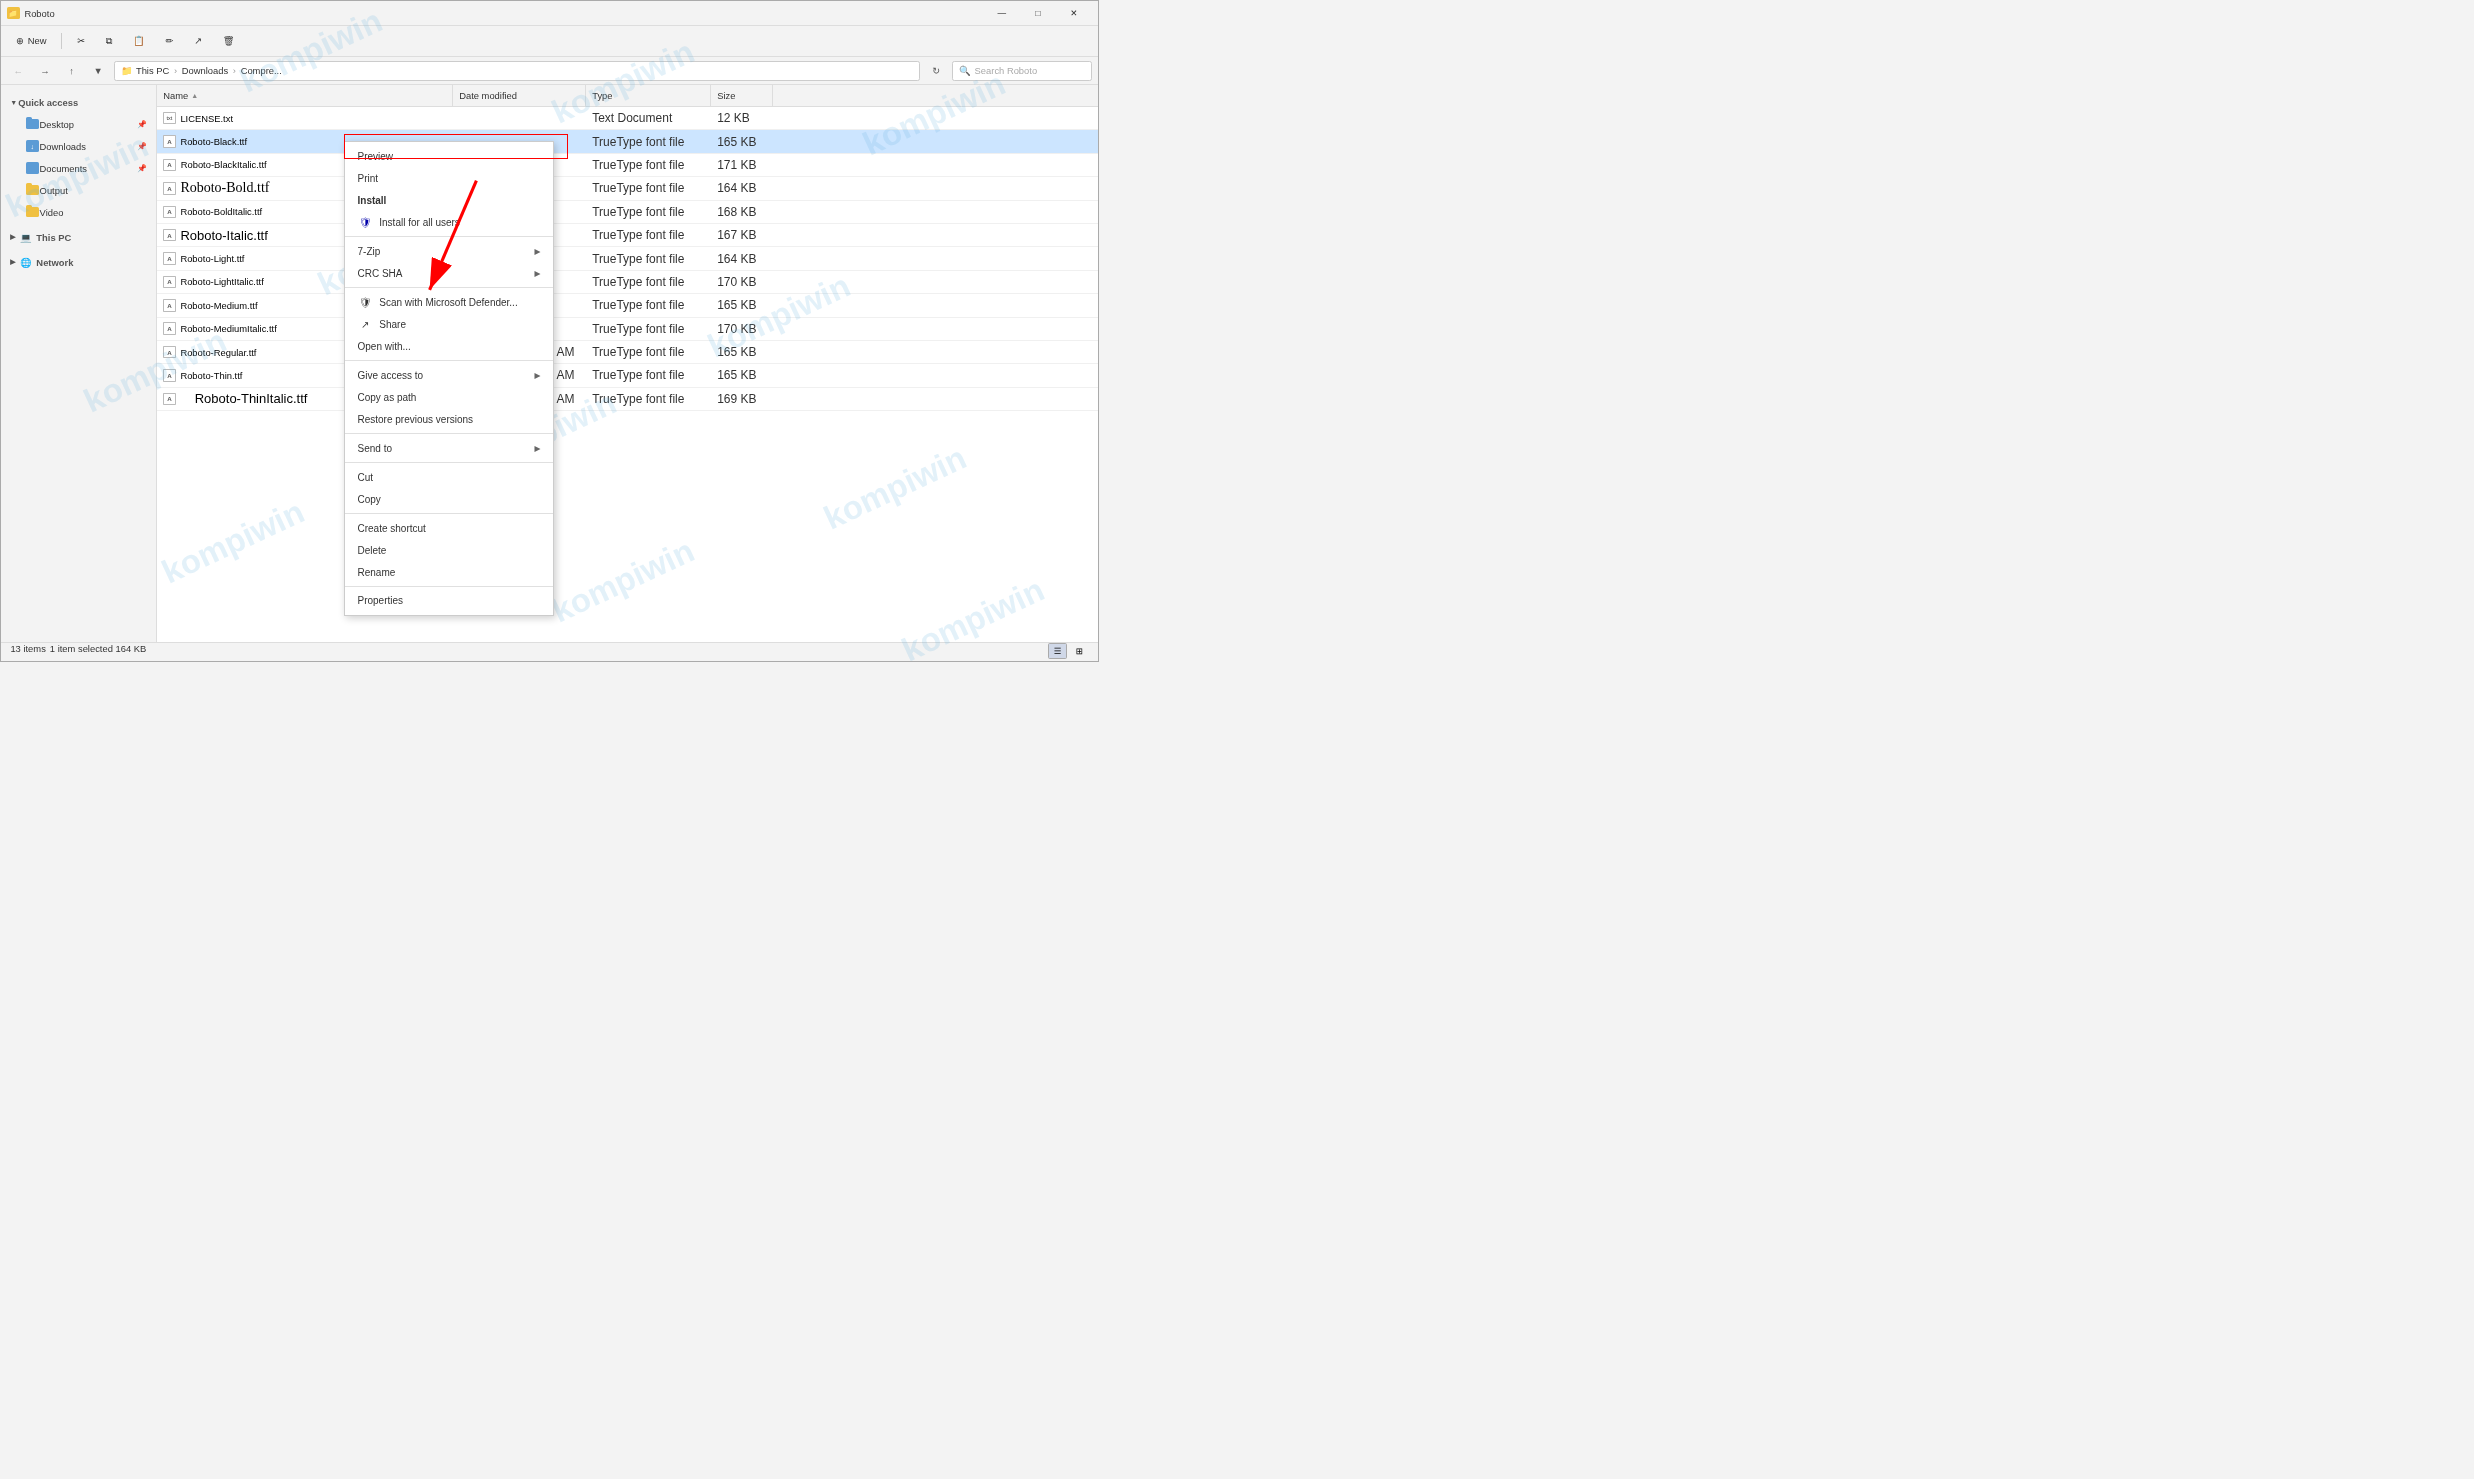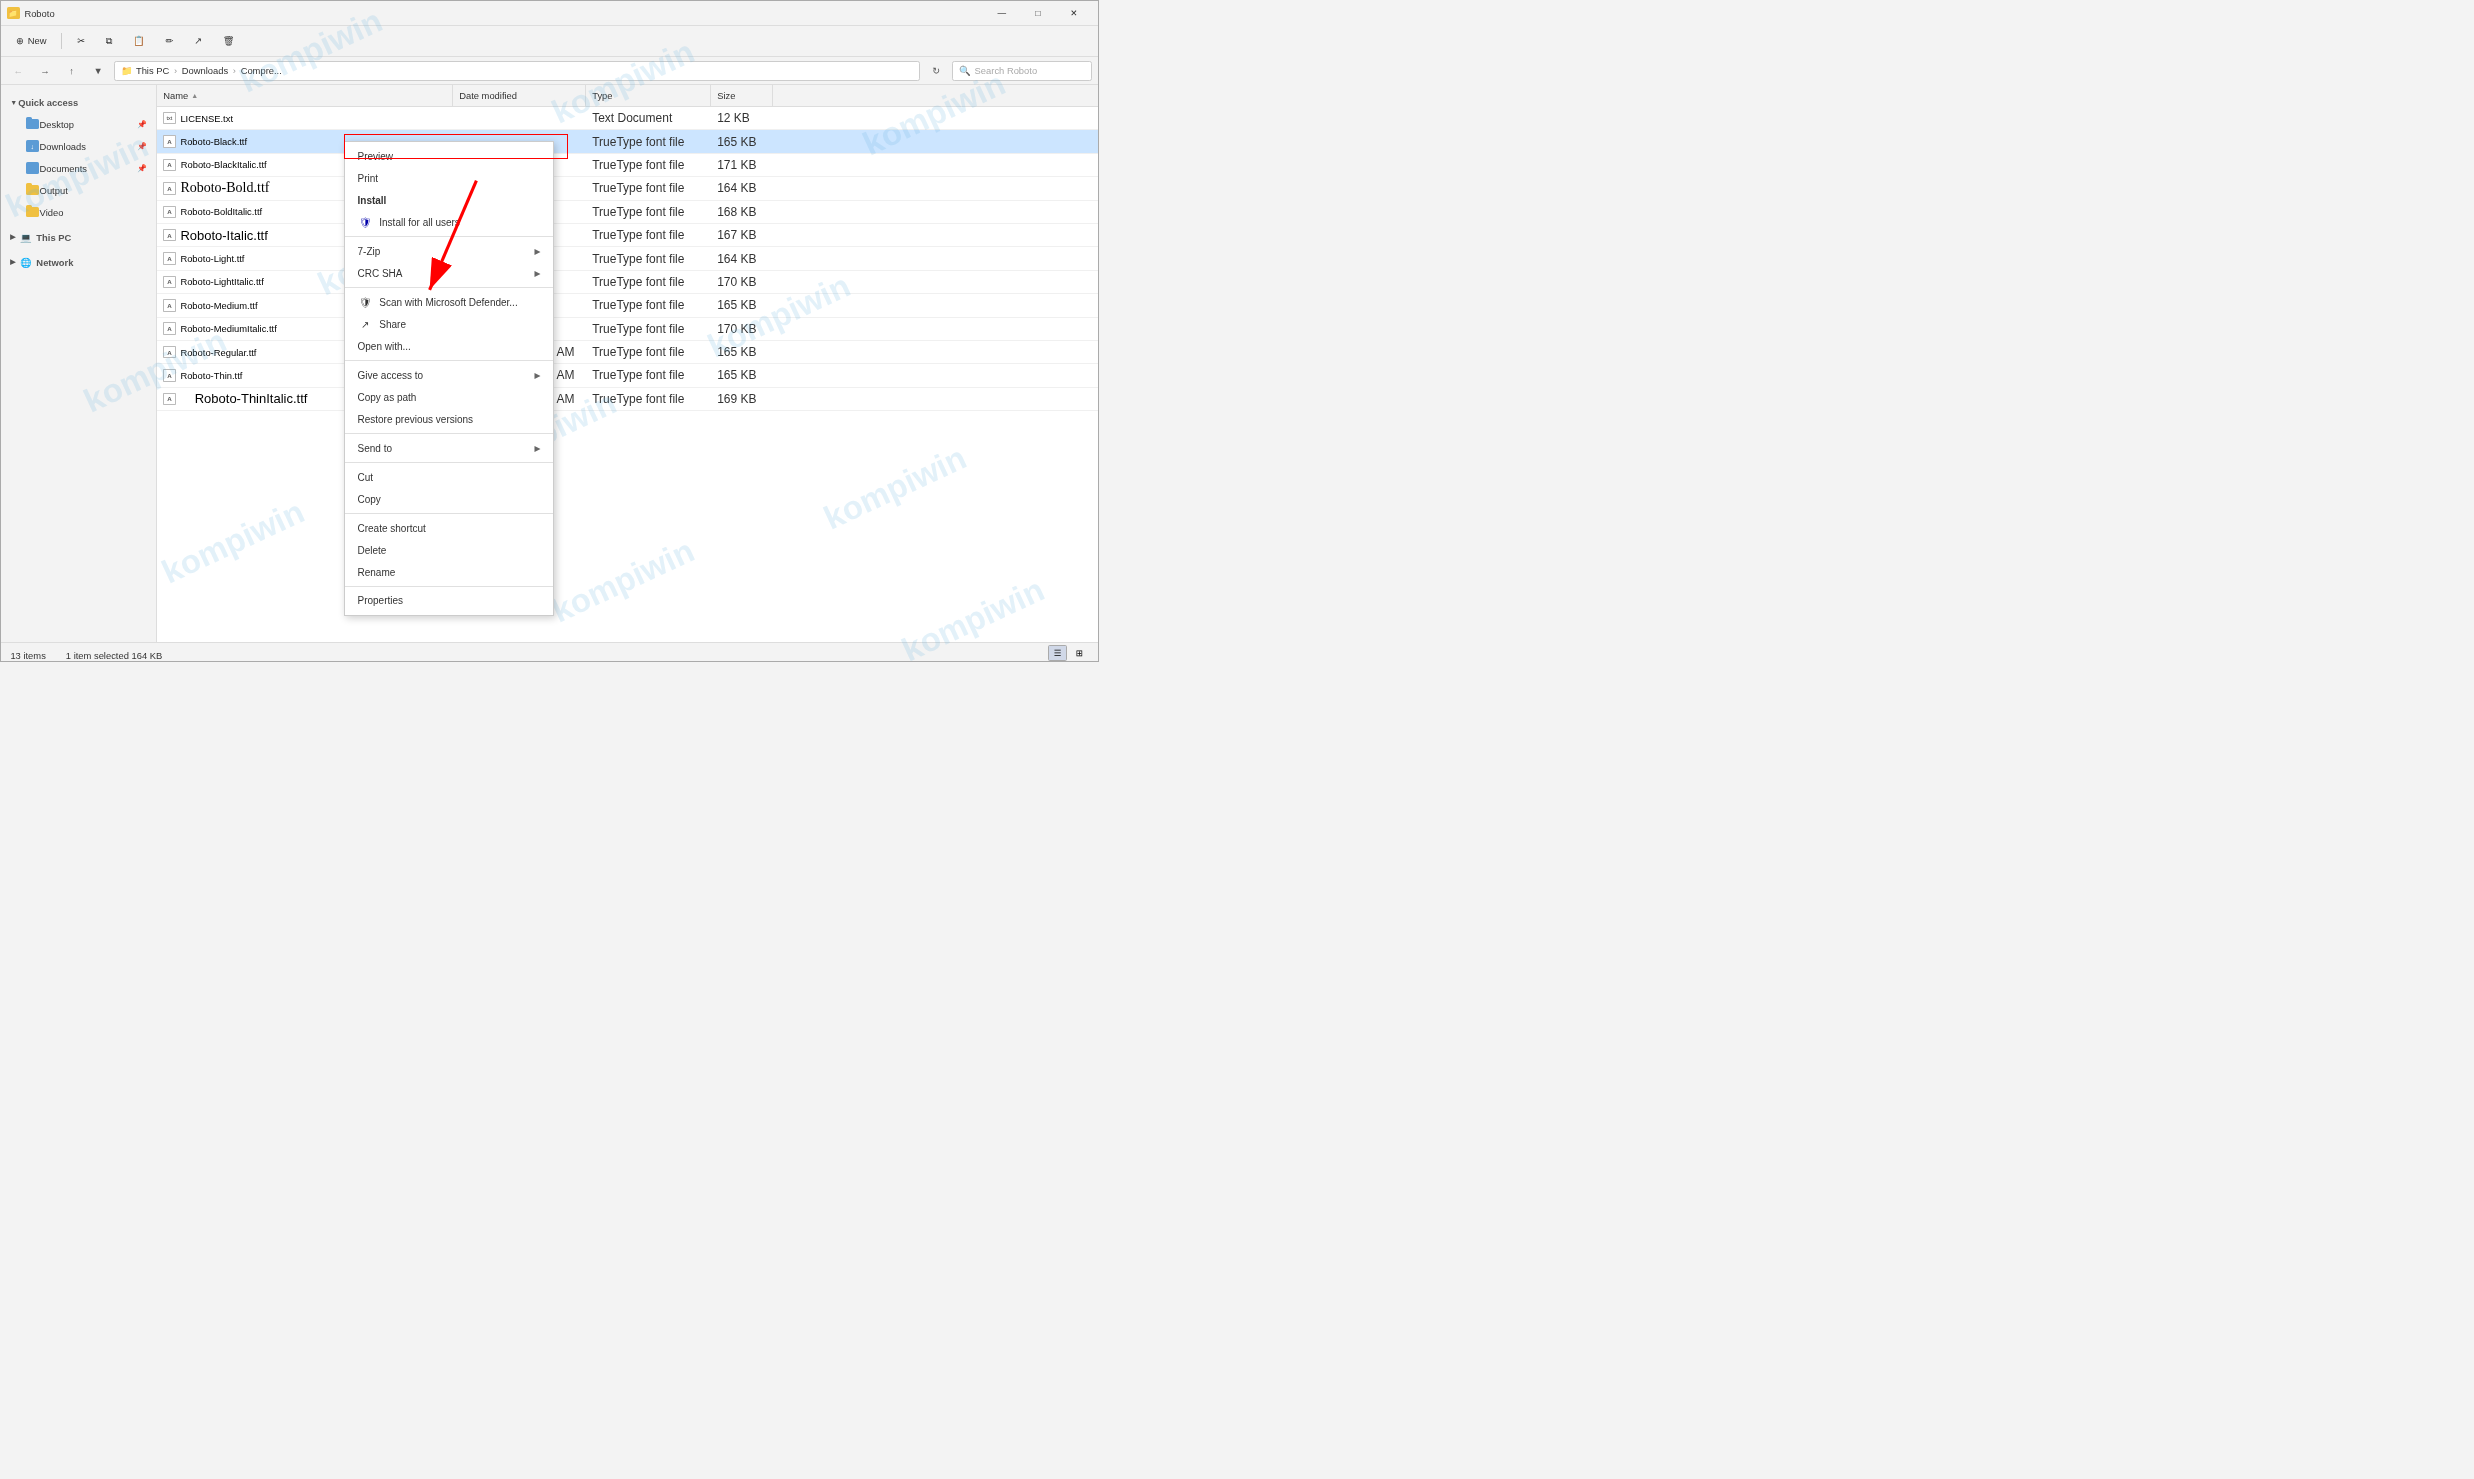--- a/index.html
+++ b/index.html
@@ -261,25 +261,25 @@
       align-items: center;
       padding: 0 6.2px;
     }
 
     
     .status-bar {
       height: 18.7px;
       background: #f3f3f3;
       border-top: 0.8px solid #ddd;
       display: flex;
-      align-items: flex-end;
+      align-items: flex-start;
       padding: 0 9.4px;
       font-size: 9.4px;
       color: #333;
-      gap: 20px;
+      gap: 4px;
       flex-shrink: 0;
     }
 
     .status-right {
       margin-left: auto;
       display: flex;
       gap: 3.1px;
     }
 
     .view-btn {

